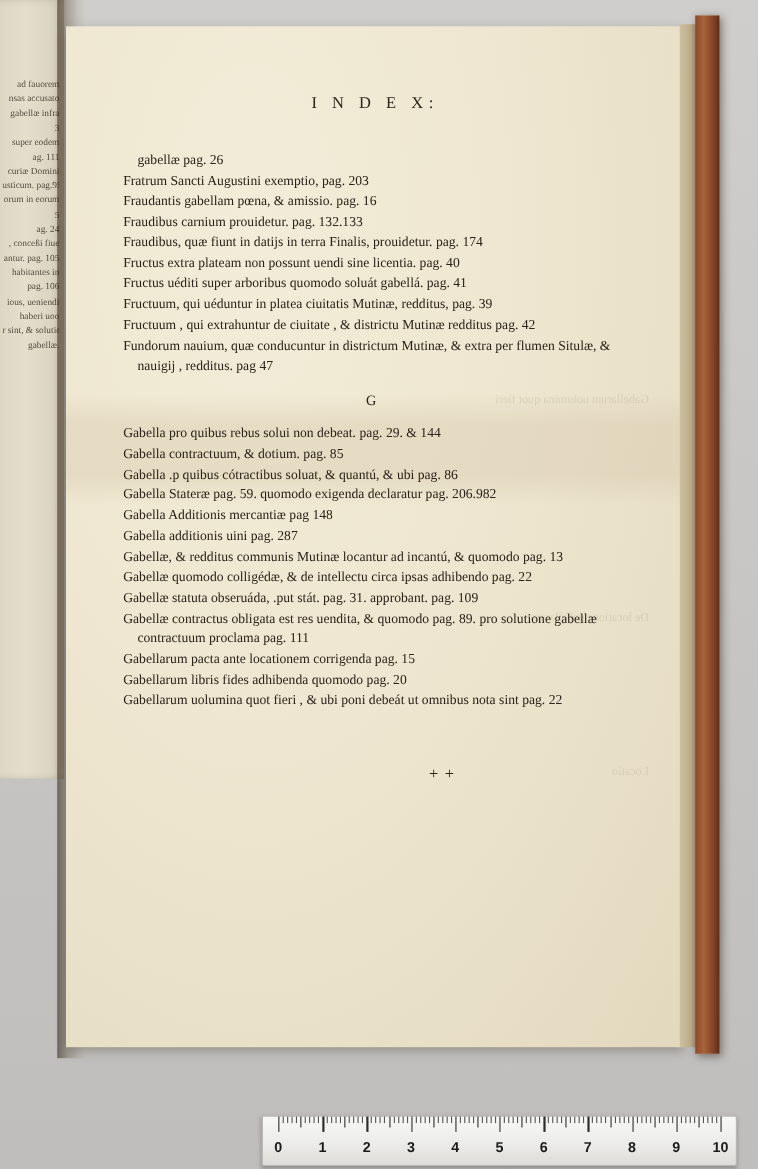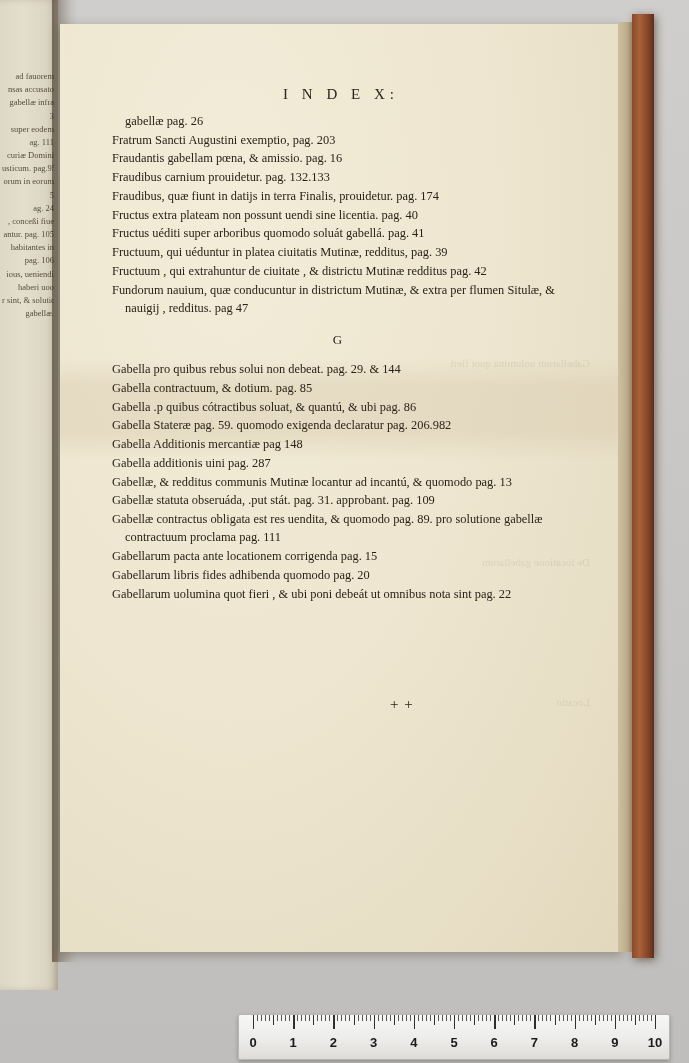--- a/index.html
+++ b/index.html
@@ -22,21 +22,21 @@
     background:
       linear-gradient(180deg, #cfcecc 0%, #c6c5c3 55%, #bfbebc 100%);
   }
 
   
   .verso {
     position: absolute;
     left: 0;
     top: 0;
     width: 58px;
-    height: 990px;
+    height: 708px;
     background: linear-gradient(90deg, #ddd7c6 0%, #e4decd 40%, #d7d0bd 100%);
     box-shadow: inset -6px 0 10px -4px rgba(90,75,50,.45);
   }
   .verso-text {
     position: absolute;
     right: 4px;
     top: 70px;
     width: 52px;
     text-align: right;
     font-size: 8.5px;
@@ -135,21 +135,21 @@
     color: #2b2218;
     font-size: 12.4px;
     line-height: 1.47;
   }
   .entry {
     margin: 0 0 0.5px 0;
     text-indent: -13px;
     padding-left: 13px;
     white-space: normal;
   }
-  .entry.first { text-indent: 0; padding-left: 13px; }
+  .entry.first { text-indent: 0; padding-left: 13px; margin-top: 24px; }
   .sect {
     text-align: center;
     font-size: 13px;
     margin: 13px 0 11px 0;
     letter-spacing: 1px;
   }
   .sig {
     position: absolute;
     left: 330px;
     top: 672px;
@@ -269,20 +269,21 @@
 
     <div class="sect">G</div>
 
     <p class="entry">Gabella pro quibus rebus solui non debeat. pag. 29. &amp; 144</p>
     <p class="entry">Gabella contractuum, &amp; dotium. pag. 85</p>
     <p class="entry">Gabella .p quibus cótractibus soluat, &amp; quantú, &amp; ubi pag. 86</p>
     <p class="entry">Gabella Stateræ pag. 59. quomodo exigenda declaratur pag. 206.982</p>
     <p class="entry">Gabella Additionis mercantiæ pag 148</p>
     <p class="entry">Gabella additionis uini pag. 287</p>
     <p class="entry">Gabellæ, &amp; redditus communis Mutinæ locantur ad incantú, &amp; quomodo pag. 13</p>
+    <p class="entry">Gabellæ quomodo colligédæ, &amp; de intellectu circa ipsas adhibendo pag. 22</p>
     <p class="entry">Gabellæ statuta obseruáda, .put stát. pag. 31. approbant. pag. 109</p>
     <p class="entry">Gabellæ contractus obligata est res uendita, &amp; quomodo pag. 89. pro solutione gabellæ contractuum proclama pag. 111</p>
     <p class="entry">Gabellarum pacta ante locationem corrigenda pag. 15</p>
     <p class="entry">Gabellarum libris fides adhibenda quomodo pag. 20</p>
     <p class="entry">Gabellarum uolumina quot fieri , &amp; ubi poni debeát ut omnibus nota sint pag. 22</p>
   </div>
 
   <div class="sig">+ +</div>
 </div>
 

